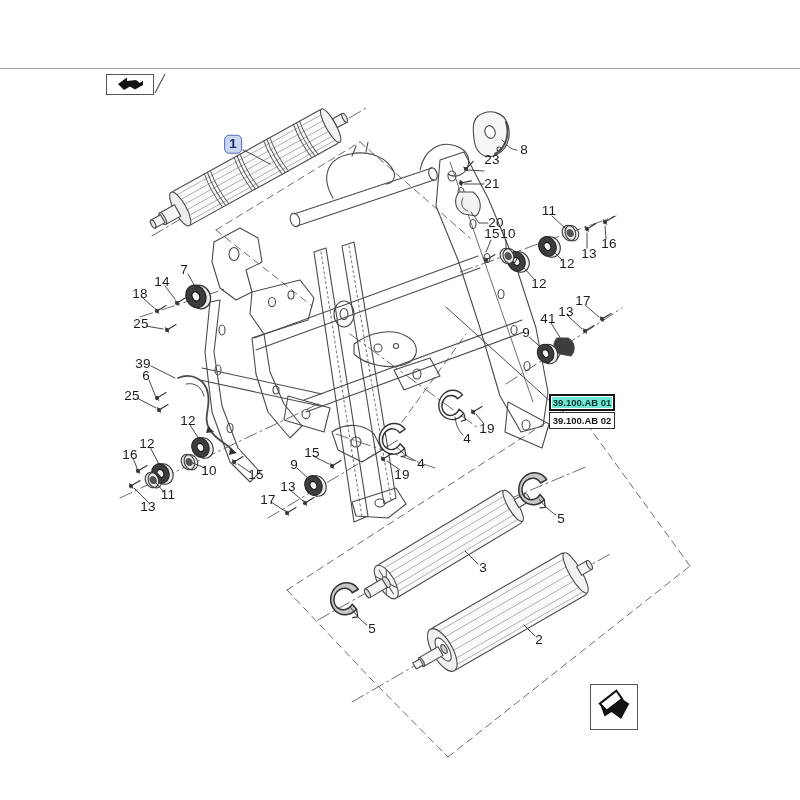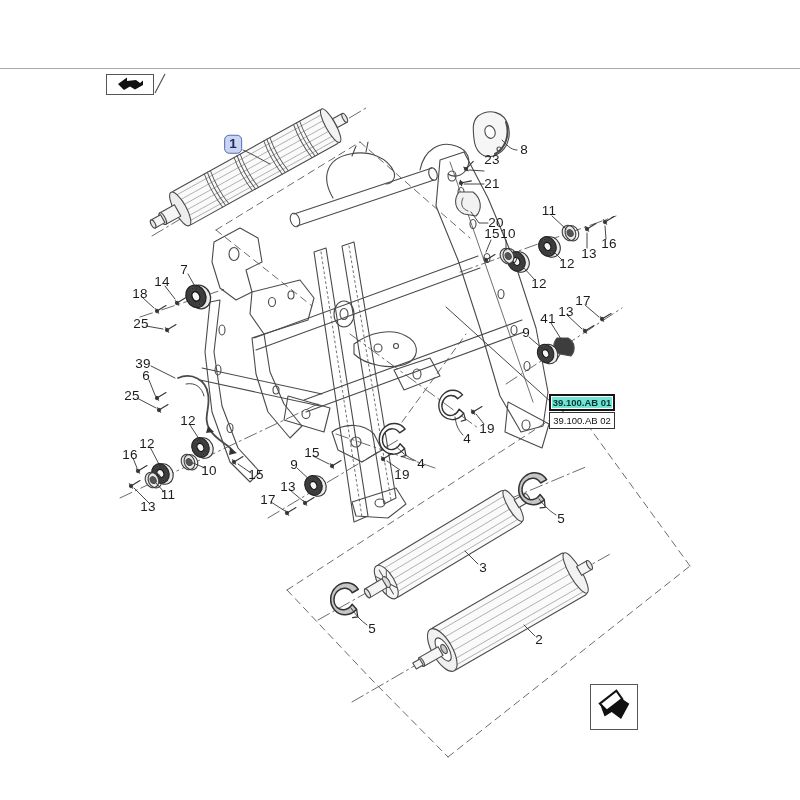--- a/index.html
+++ b/index.html
@@ -20,21 +20,21 @@
   .callout{position:absolute;transform:translate(-50%,-50%);font-size:13.5px;font-weight:500;
            color:#1c1c1c;letter-spacing:0.2px;pointer-events:auto;cursor:pointer;line-height:1;}
   .callout.hl{background:#c9d6f0;border:1.4px solid #5a66b8;border-radius:5px;padding:1px 4px 2px;
               color:#20276e;font-weight:700;}
   
   #ref-stack{position:absolute;left:549px;top:394px;width:68px;}
   .ref-box{box-sizing:border-box;width:66px;height:17px;display:flex;align-items:center;justify-content:center;
            background:#fff;cursor:pointer;font-size:9.5px;font-weight:700;color:#111;white-space:nowrap;}
   #ref-box-selected{border:2px solid #151515;text-align:right;}
   #ref-box-selected span{background:#6ee5d5;color:#06332c;padding:0 1px;}
-  #ref-box-next{border:1px solid #333;margin-top:1px;font-weight:400;color:#141414;}
+  #ref-box-next{border:1px solid #333;margin-top:1px;font-weight:700;color:#141414;}
 </style>
 </head>
 <body>
 
 <div id="page-root">
 
   <div id="top-rule"></div>
 
   <div id="back-button">
     <svg class="navicon" width="40" height="16" viewBox="0 0 40 16">

